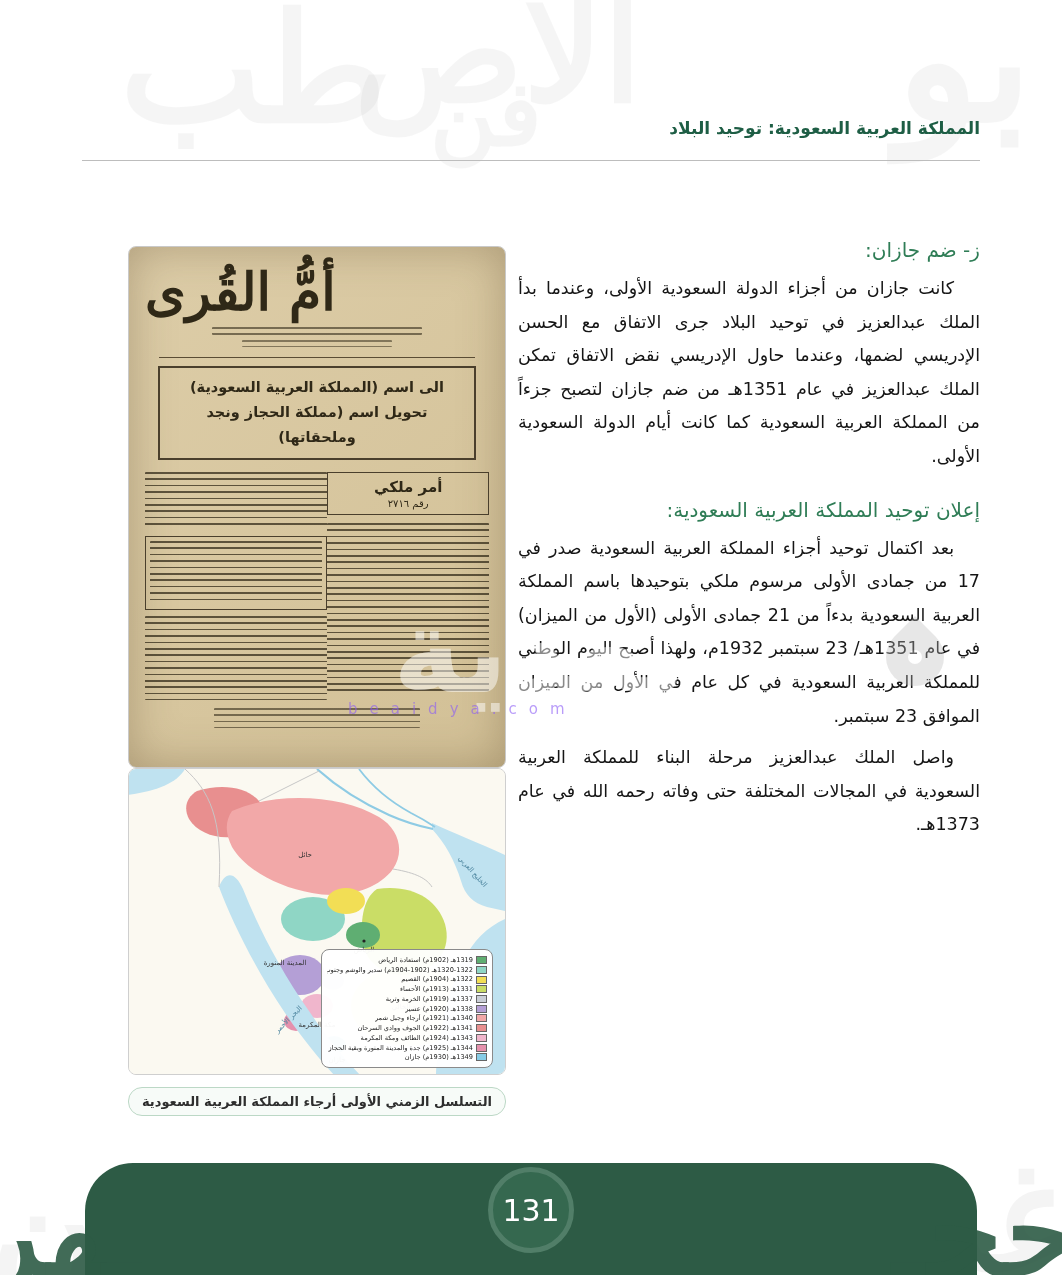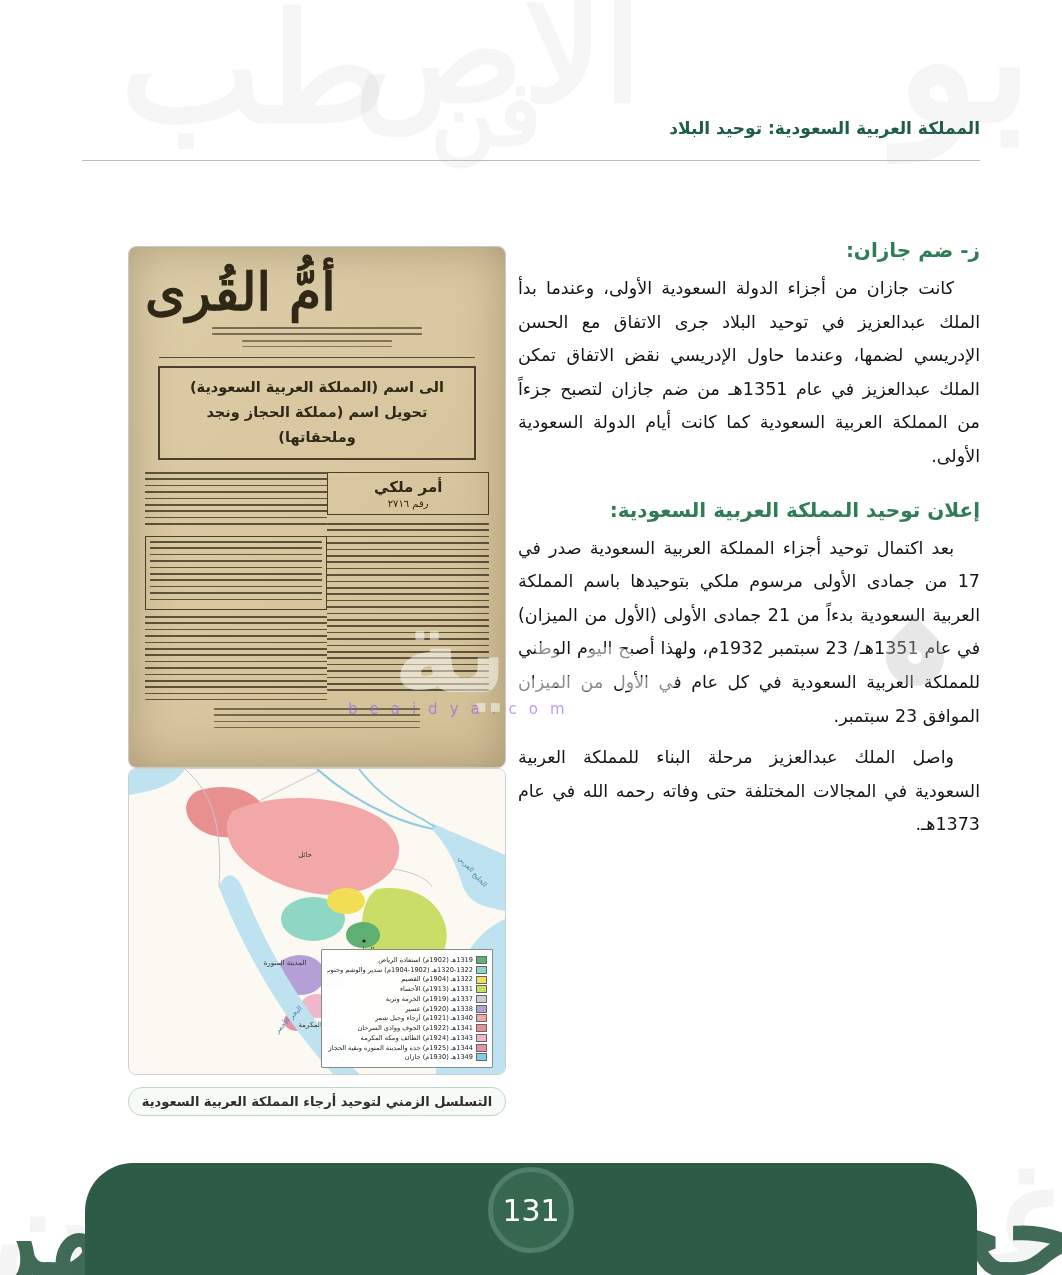--- a/index.html
+++ b/index.html
@@ -20,21 +20,21 @@
   .gc2{bottom:-28px;left:-18px;font-size:120px;opacity:.9;z-index:6;}
 
   
   .header{position:absolute;top:118px;right:82px;left:82px;display:flex;justify-content:space-between;align-items:baseline;z-index:2;}
   .header-unit{color:#2f7d56;font-size:19px;font-weight:bold;}
   .header-subject{color:#1e5e45;font-size:17px;font-weight:bold;}
   .header-rule{position:absolute;top:160px;right:82px;left:82px;border-top:1.6px solid #bdbdbd;z-index:2;}
 
   
   .text-col{position:absolute;top:238px;right:82px;width:462px;z-index:3;}
-  .green-heading{color:#2f7d56;font-size:20px;font-weight:bold;margin:24px 0 10px 0;}
+  .green-heading{color:#2f7d56;font-size:20px;font-weight:normal;margin:24px 0 10px 0;}
   .green-heading.first{margin-top:0;}
   .body-p{font-size:17.5px;line-height:1.92;margin:0 0 8px 0;text-align:justify;color:#151515;text-indent:26px;}
 
   
   .figures-col{position:absolute;top:246px;left:128px;width:378px;z-index:1;}
 
   
   .newspaper{box-sizing:border-box;width:378px;height:522px;border:1px solid #c9c9c9;border-radius:8px;
     background:linear-gradient(135deg,#ddcda8,#d2c096);box-shadow:inset 0 0 45px rgba(90,70,40,.35);
     padding:14px 16px;overflow:hidden;}
@@ -50,21 +50,21 @@
   .np-order-box{border:1.6px solid #4a3f2c;padding:5px 4px;text-align:center;margin-bottom:8px;}
   .np-order-title{font-size:15px;font-weight:bold;color:#2f2817;}
   .np-order-number{font-size:10px;color:#2f2817;margin-top:2px;}
   .np-inner-box{border:1px solid #4a3f2c;padding:4px;margin:6px 0;}
   .fl{background-image:repeating-linear-gradient(to bottom, rgba(45,37,20,.72) 0px, rgba(45,37,20,.72) 1.6px, transparent 1.6px, transparent 6.4px);border-radius:1px;}
   .np-sign{height:20px;width:60%;margin:8px auto 0;opacity:.8;}
 
   
   .map-figure{position:relative;box-sizing:border-box;width:378px;height:307px;margin-top:16px;border:1px solid #cfcfcf;border-radius:8px;overflow:hidden;background:#fbf9f1;}
   .map-legend{position:absolute;bottom:6px;right:12px;width:160px;background:rgba(255,255,255,.96);
-    border:1px solid #8a8a8a;border-radius:1px;padding:4px 5px;z-index:2;}
+    border:1px solid #8a8a8a;border-radius:8px;padding:4px 5px;z-index:2;}
   .legend-row{display:flex;align-items:center;gap:3px;margin:1.5px 0;direction:rtl;}
   .legend-swatch{flex:0 0 auto;width:9px;height:6px;border:0.5px solid #666;}
   .legend-label{font-size:6.6px;color:#222;white-space:nowrap;overflow:hidden;line-height:1.25;}
   .map-label{font-size:7px;fill:#333;font-family:"DejaVu Sans",sans-serif;text-anchor:middle;}
   .sea-label{fill:#4f87a0;font-size:7px;}
 
   .map-caption{box-sizing:border-box;width:378px;margin-top:12px;border:1.5px solid #bcd8c6;background:#f7fbf8;
     border-radius:14px;padding:6px 10px;text-align:center;font-size:13px;font-weight:bold;color:#2e2e2e;}
 
   
@@ -230,21 +230,21 @@
             <span class="legend-label">1344هـ (1925م) جدة والمدينة المنورة وبقية الحجاز</span>
           </div>
 
           <div class="legend-row">
             <span class="legend-swatch" style="background-color: rgb(134, 204, 230);"></span>
             <span class="legend-label">1349هـ (1930م) جازان</span>
           </div>
         </div>
     </figure>
 
-    <div class="map-caption">التسلسل الزمني لتوحيد أرجاء المملكة العربية السعودية</div>
+    <div class="map-caption">التسلسل الزمني الأولى أرجاء المملكة العربية السعودية</div>
   </aside>
 
   <div class="wm-word">بعدية</div>
   <div class="wm-latin" dir="ltr">beaidya.com</div>
   <div class="wm-nib"></div>
 
   <div class="footer-band"></div>
   <div class="page-badge">
     <span>131</span>
   </div>

